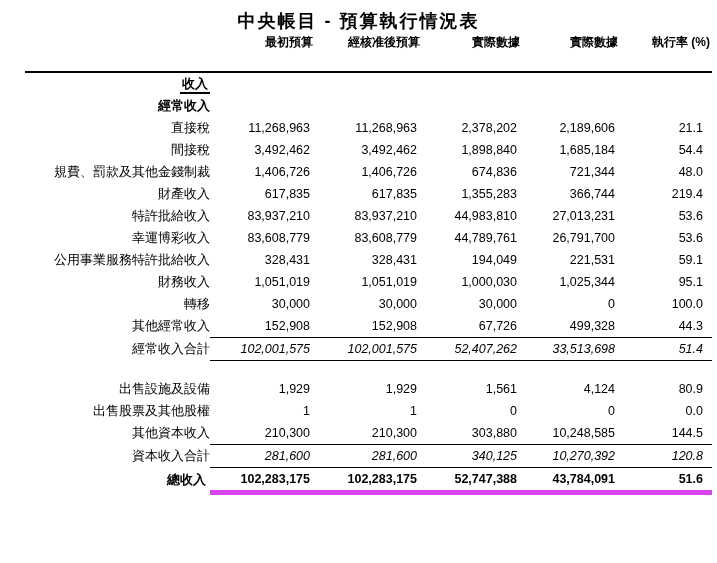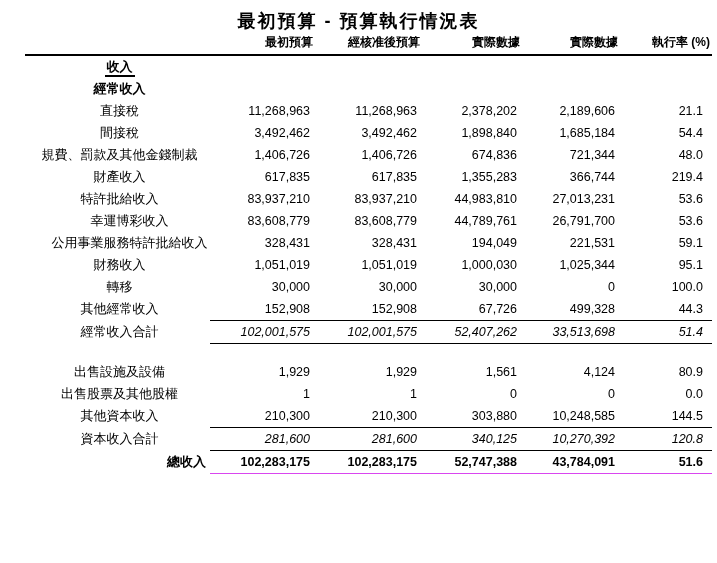--- a/index.html
+++ b/index.html
@@ -36,50 +36,50 @@
 
   thead td {
     font-weight:bold;
     font-size:12px;
     text-align:right;
     padding-right:2px;
     vertical-align:bottom;
     white-space:nowrap;
   }
   thead tr.h1 td { height:23px; }
-  thead tr.h2 td { height:19px; border-bottom:2px solid #000; padding-bottom:3px; }
+  thead tr.h2 td { height:19px; border-bottom:2px solid #000; padding-bottom:20px; }
 
   tbody td { height:22px; font-size:13px; white-space:nowrap; }
-  td.lbl { text-align:center; padding-left:4px; }
+  td.lbl { text-align:right; padding-left:4px; }
   td.num { text-align:right; padding-right:5px; font-size:12.5px; font-family:"Liberation Sans",sans-serif; }
   td.num.pct { padding-right:9px; }
 
   .income-hdr { text-align:center; }
   .income-hdr .u {
     font-weight:bold;
     border-bottom:2px solid #000;
     padding:0 2px 1px 2px;
   }
 
   tr.type-heading td.lbl { font-weight:bold; }
   td.lbl.indent { padding-left:24px; }
 
   tr.type-subtotal td.num { border-top:1px solid #000; border-bottom:1px solid #000;font-style:italic; }
   tr.type-spacer td { height:17px; }
 
   tr.type-grandtotal td { font-weight:bold; }
   tr.type-grandtotal td.lbl { text-align:right; padding-right:4px; }
-  tr.type-grandtotal td.num { border-top:1px solid #000; border-bottom:1px solid #d946ef;margin-top:40px; }
+  tr.type-grandtotal td.num { border-top:1px solid #000; border-bottom:5px solid #d946ef;margin-top:40px; }
 </style>
 </head>
 <body>
 
 <div class="page">
 
-  <div class="title">最初預算 - 預算執行情況表</div>
+  <div class="title">中央帳目 - 預算執行情況表</div>
 
   <table class="budget">
     <colgroup>
       <col class="c-label">
         <col class="c-v1">
         <col class="c-v2">
         <col class="c-v3">
         <col class="c-v4">
         <col class="c-v5">
     </colgroup>

